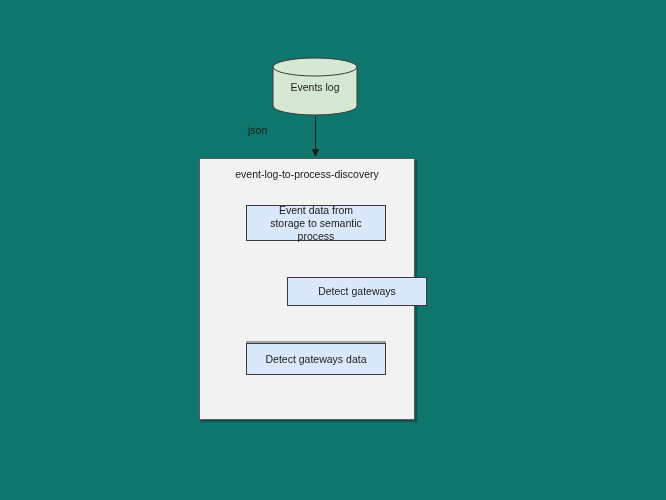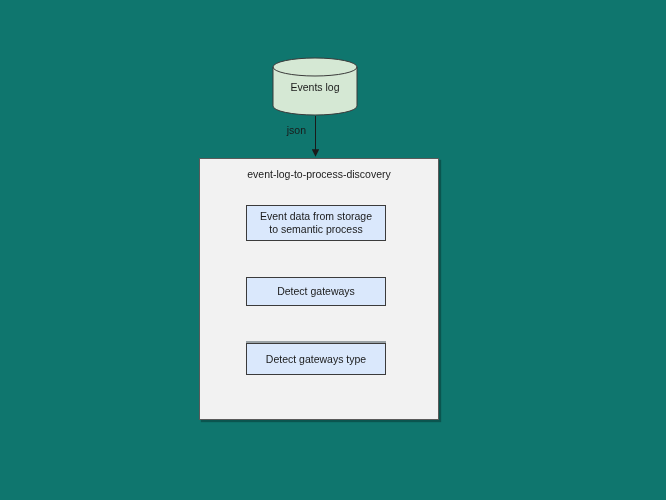--- a/index.html
+++ b/index.html
@@ -17,39 +17,39 @@
   .edge-line { stroke:var(--arrow); stroke-width:1; }
   .arrowhead { fill:var(--arrow); }
 
   .cylinder { position:absolute; left:272px; top:57px; width:86px; height:59px; }
   .cylinder svg { position:absolute; left:0; top:0; overflow:visible; }
   .cyl-body { fill:var(--datastore-fill); stroke:var(--shape-border); stroke-width:1; }
   .cyl-arc  { fill:none; stroke:var(--shape-border); stroke-width:1; }
   .cyl-label { position:absolute; left:0; right:0; top:24px; text-align:center; }
 
   .edge-label { position:absolute; white-space:nowrap; }
-  .label-json { left:248px; top:124px; width:58px; text-align:right; }
+  .label-json { left:248px; top:124px; width:58px; text-align:left; }
   .label-output { left:324px; top:390px; }
 
   .container-box {
-    position:absolute; left:199px; top:158px; width:240px; height:262px;
+    position:absolute; left:199px; top:158px; width:216px; height:262px;
     box-sizing:border-box; background:var(--container-fill);
     border:1px solid var(--container-border);
     box-shadow:2px 2px 1px rgba(0,0,0,0.28);
   }
   .container-title { position:absolute; top:9px; left:0; right:0; text-align:center; }
 
   .step {
     position:absolute; left:46px; width:140px; box-sizing:border-box;
     background:var(--step-fill); border:1px solid var(--shape-border);
     display:flex; align-items:center; justify-content:center;
-    text-align:center; padding:2px 11px;
+    text-align:center; padding:2px 18px;
   }
   .step-1 { top:46px;  height:36px; }
-  .step-2 { top:118px; height:29px; }
+  .step-2 { top:118px; height:29px;margin-left:41px; }
   .step-3 { top:184px; height:32px; box-shadow:0 -2px 0 #99a1a5; }
 </style>
 </head>
 <body>
 
 <div class="canvas">
 
   <svg class="edges" width="666" height="500" viewBox="0 0 666 500" aria-hidden="true">
     <defs>
       <marker id="arrow" viewBox="0 0 10 10" refX="9" refY="5" markerWidth="7.5" markerHeight="7.5" orient="auto-start-reverse">
@@ -72,17 +72,17 @@
 
   <div class="edge-label label-json">json</div>
 
   <div class="container-box">
     <div class="container-title">event-log-to-process-discovery</div>
 
     <div class="step step-1">Event data from storage to semantic process</div>
 
     <div class="step step-2">Detect gateways</div>
 
-    <div class="step step-3">Detect gateways type</div>
+    <div class="step step-3">Detect gateways data</div>
   </div>
 
 
 </div>
 
 </body></html>

